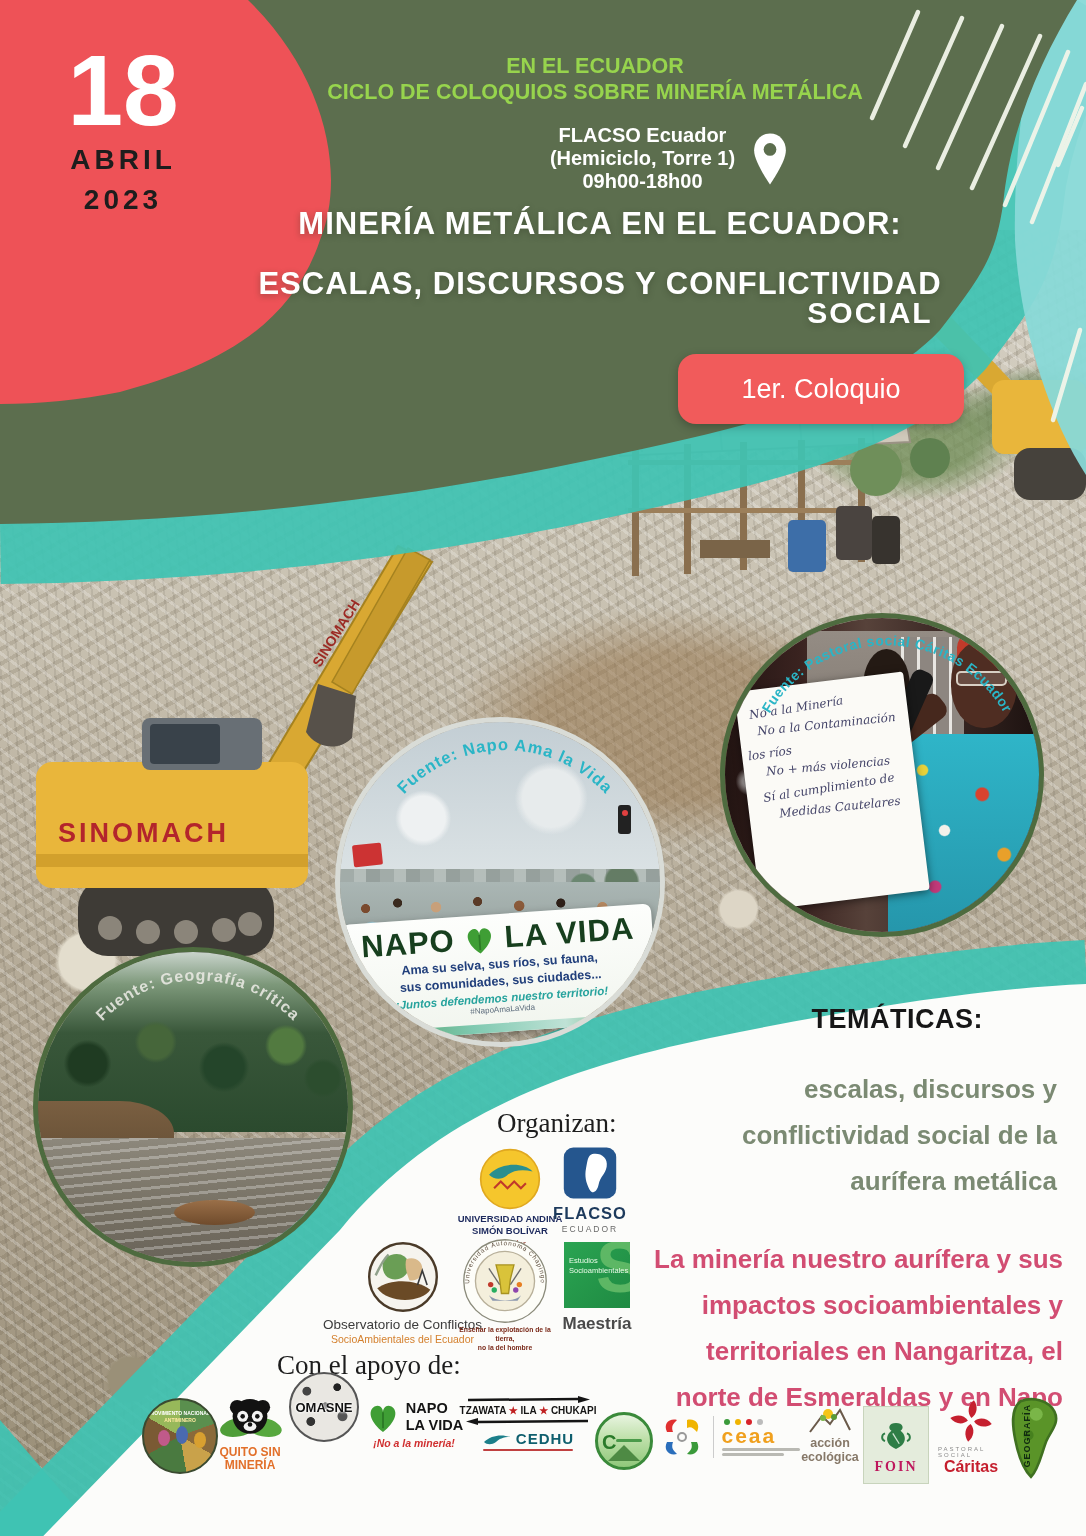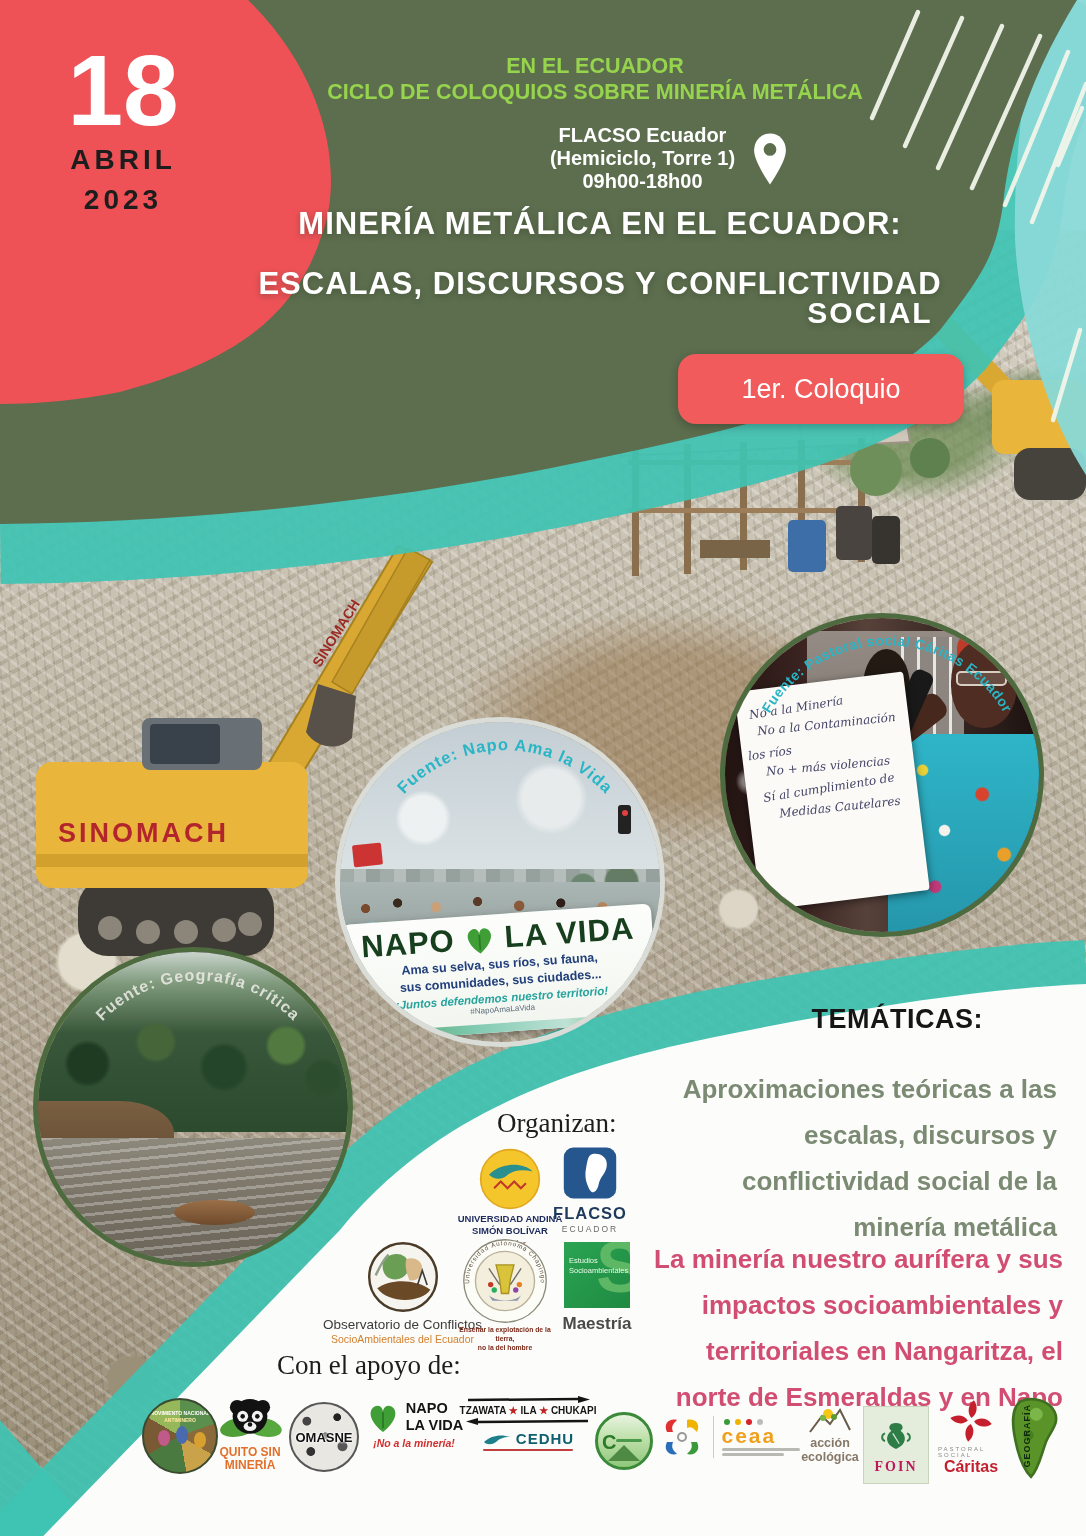--- a/index.html
+++ b/index.html
@@ -291,24 +291,23 @@
           <path id="arc-river" d="M46,94 A132,132 0 0 1 274,94" fill="none"></path>
         </defs>
       <text font-size="16" font-weight="bold" fill="#e8e8e2" opacity="0.9" letter-spacing="1">
         <textPath href="#arc-river" startOffset="50%" text-anchor="middle">Fuente: Geografía crítica</textPath>
       </text>
     </svg>
   </div>
 
   <div class="abs" style="right:103px;top:1004px;z-index:7;font-weight:bold;font-size:27px;color:#161616;letter-spacing:.5px;">TEMÁTICAS:</div>
   <div class="abs" style="right:29px;top:1066px;z-index:7;text-align:right;color:#7b8a73;">
-    <div class="tematicas-line">Aproximaciones teóricas a las</div>
     <div class="tematicas-line">escalas, discursos y</div>
     <div class="tematicas-line">conflictividad social de la</div>
-    <div class="tematicas-line">minería metálica</div>
+    <div class="tematicas-line">aurífera metálica</div>
   </div>
   <div class="abs" style="right:23px;top:1236px;z-index:7;text-align:right;color:#d24d72;">
     <div class="tematicas-line">La minería nuestro aurífera y sus</div>
     <div class="tematicas-line">impactos socioambientales y</div>
     <div class="tematicas-line">territoriales en Nangaritza, el</div>
     <div class="tematicas-line">norte de Esmeraldas y en Napo</div>
   </div>
 
   <div class="abs serif" style="left:497px;top:1108px;z-index:7;font-size:27px;color:#1d1d1d;">Organizan:</div>
 
@@ -408,21 +407,21 @@
         <circle cx="43" cy="22" r="2.5" fill="#121212"></circle>
       <ellipse cx="35" cy="33" rx="7" ry="5" fill="#f2f2f2"></ellipse>
         <circle cx="35" cy="31" r="2.5" fill="#121212"></circle>
     </svg>
     <div style="font-size:12px;font-weight:bold;color:#e2702a;line-height:1.1;text-align:center;margin-top:2px;">
       <div>QUITO SIN</div>
       <div>MINERÍA</div>
     </div>
   </div>
 
-  <div class="logo-item" style="left:286px;top:1402px;width:76px;z-index:7;">
+  <div class="logo-item" style="left:286px;top:1372px;width:76px;z-index:7;">
     <div style="position:relative;width:70px;height:70px;border-radius:50%;border:2px solid #555;box-sizing:border-box;background:
       radial-gradient(circle 8px at 24% 26%,#444 0 50%,rgba(0,0,0,0) 60%),
       radial-gradient(circle 7px at 70% 20%,#222 0 50%,rgba(0,0,0,0) 60%),
       radial-gradient(circle 9px at 78% 64%,#555 0 50%,rgba(0,0,0,0) 60%),
       radial-gradient(circle 8px at 30% 72%,#333 0 50%,rgba(0,0,0,0) 60%),
       radial-gradient(circle 6px at 52% 48%,#666 0 50%,rgba(0,0,0,0) 60%),#e9e7e2;">
       <div style="position:absolute;left:0;top:26px;width:100%;text-align:center;font-size:13px;font-weight:bold;color:#111;text-shadow:0 0 3px #fff,0 0 3px #fff;">OMASNE</div>
     </div>
   </div>
 

